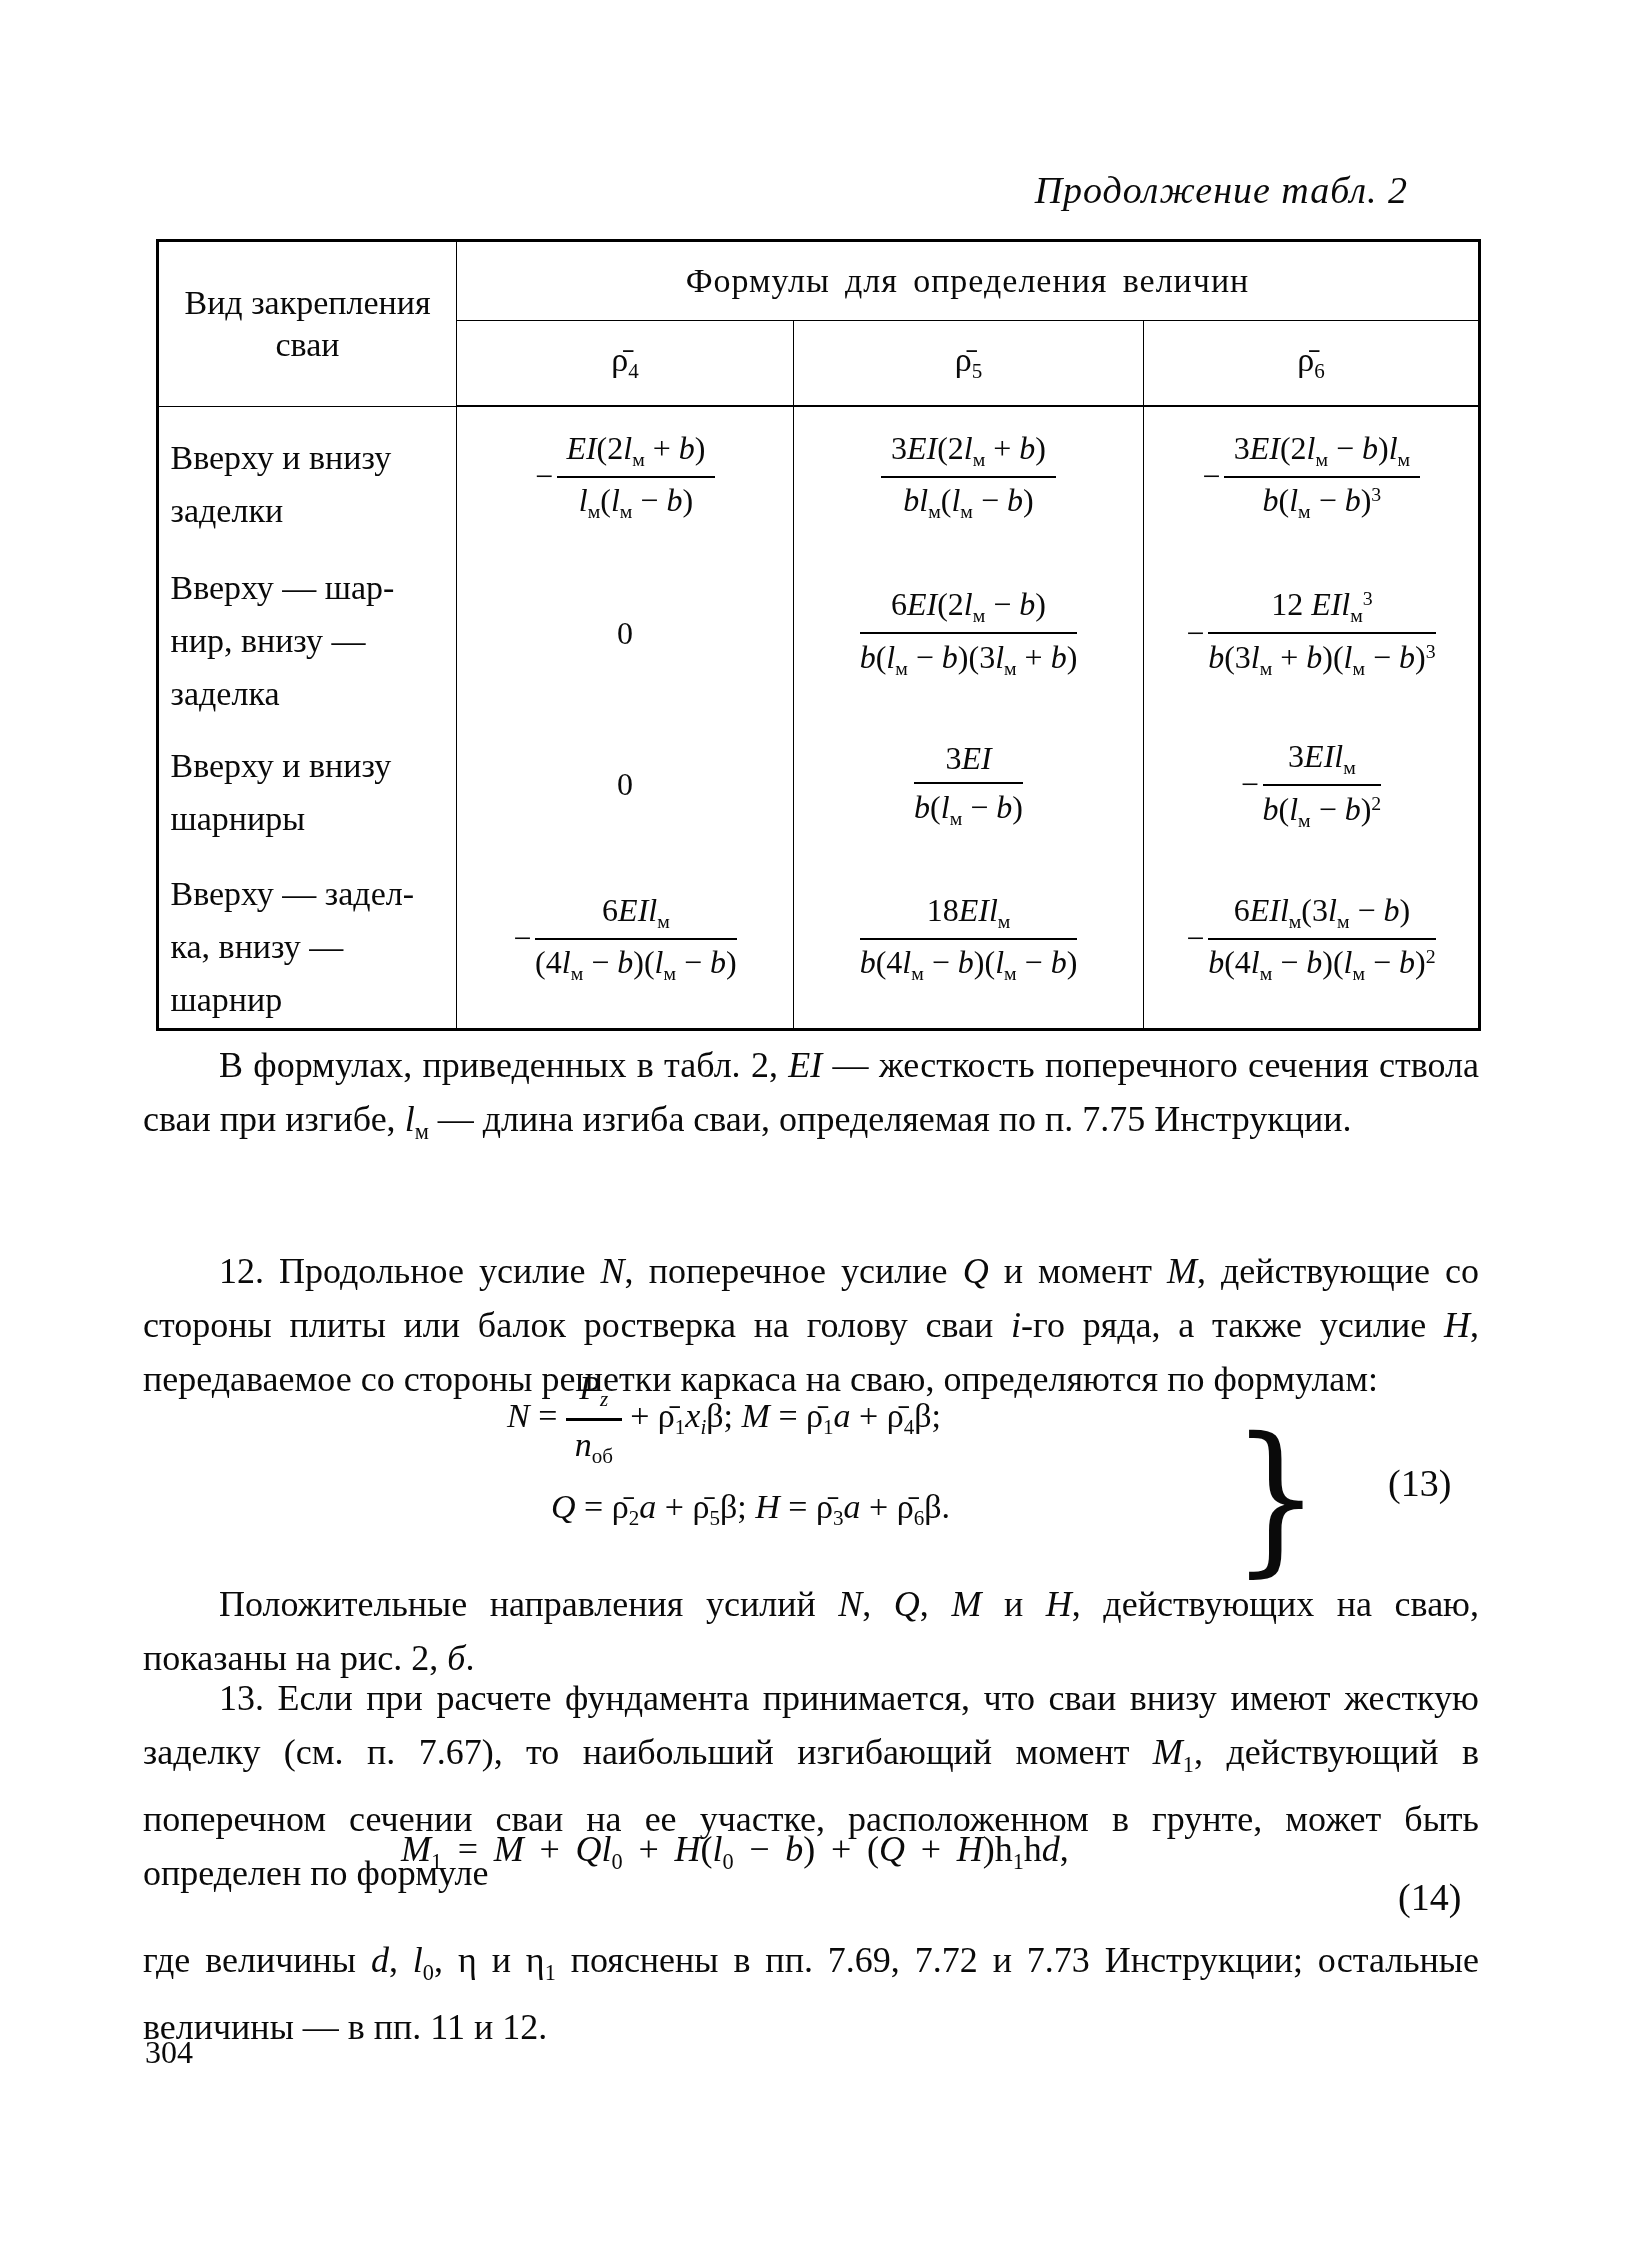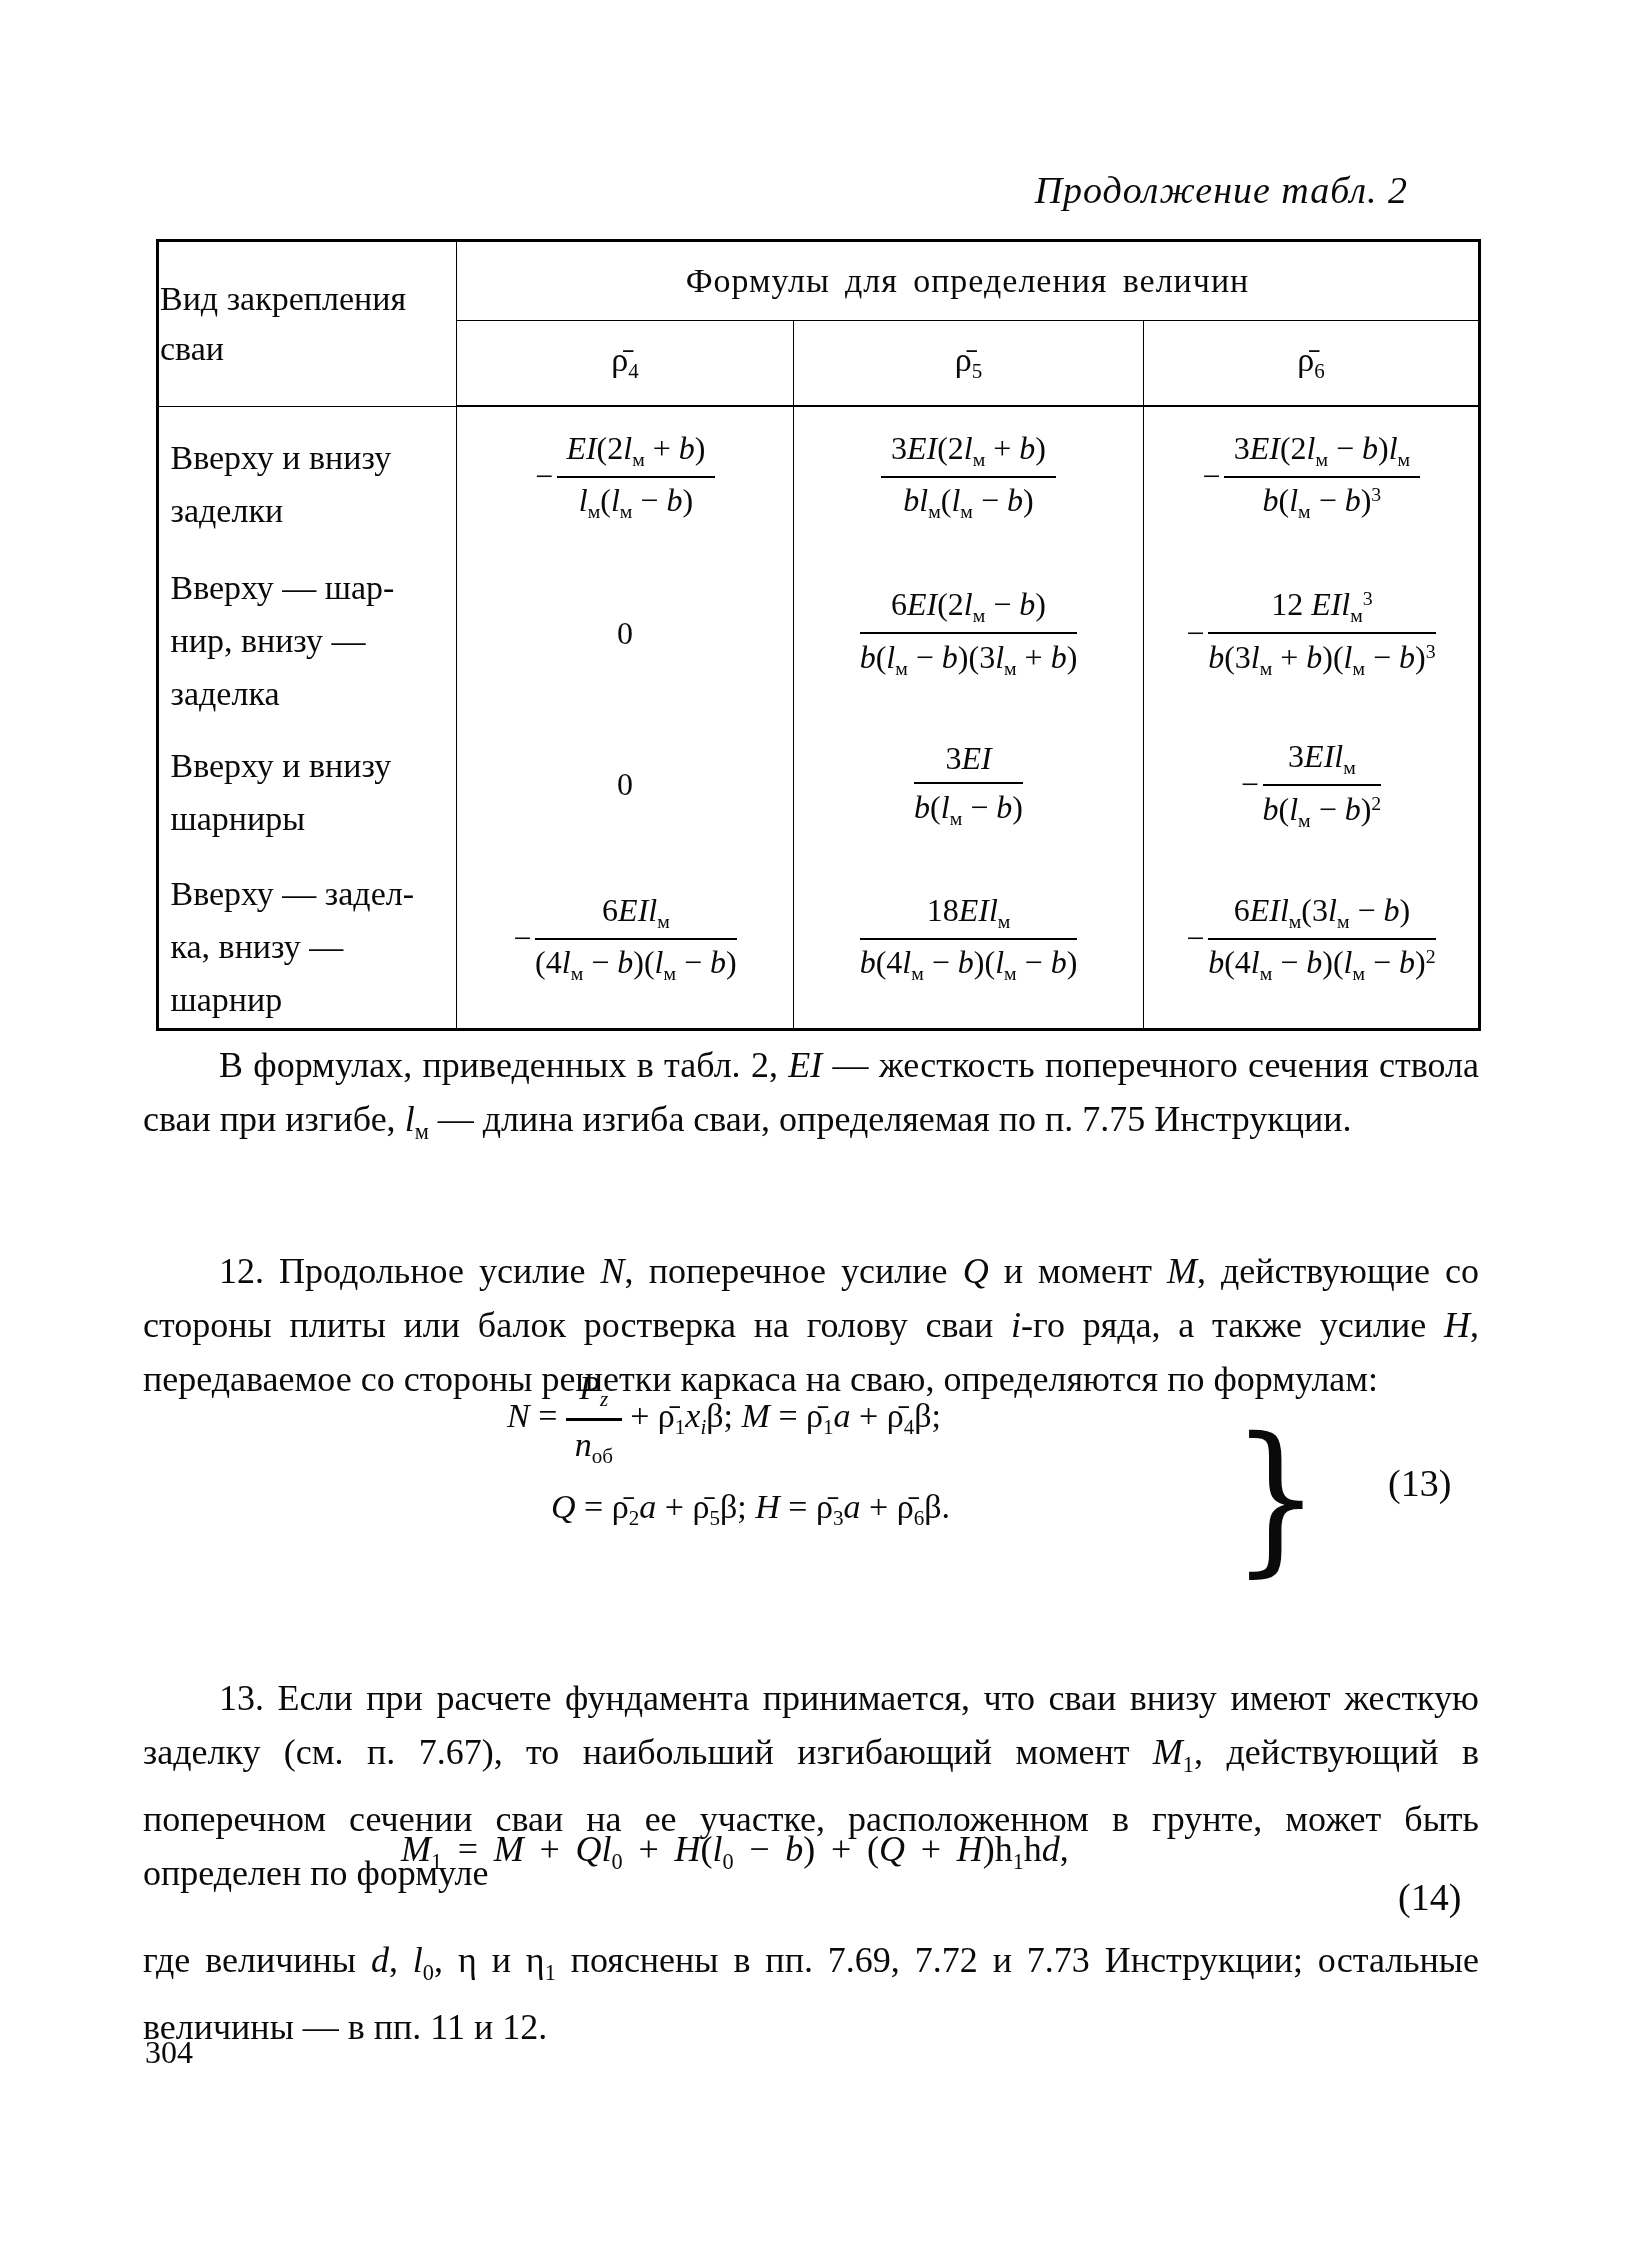--- a/index.html
+++ b/index.html
@@ -30,24 +30,24 @@
     position: absolute;
     left: 156px;
     top: 239px;
     width: 1323px;
     border-collapse: collapse;
     table-layout: fixed;
     border: 3.8px solid #000;
   }
   table.ftable td { border: 1.9px solid #000; }
   td.h1 {
-    text-align: left;
-    vertical-align: middle;
-    font-size: 34px;
-    line-height: 50px;
+    text-align: center;
+    vertical-align: middle;
+    font-size: 34px;
+    line-height: 42px;
     white-space: pre-line;
     border-bottom: 2.9px solid #000;
   }
   td.h2 {
     text-align: center;
     vertical-align: middle;
     font-size: 34px;
     height: 76px;
     letter-spacing: 1px;
     word-spacing: 5.7px;
@@ -194,20 +194,21 @@
 
   <div class="para ind" style="top:1244px">12. Продольное усилие <span class="s-i">N</span>, поперечное усилие <span class="s-i">Q</span> и момент <span class="s-i">M</span>, действующие со стороны плиты или балок ростверка на голову сваи <span class="s-i">i</span>-го ряда, а также усилие <span class="s-i">H</span>, передаваемое со стороны решетки каркаса на сваю, определяются по формулам:</div>
 
   <div class="f13">
     <div class="fline"><span class="s-i">N</span> = <span class="frac"><span class="num"><span class="s-i">P</span><span class="s-subi">z</span></span><span class="den"><span class="s-i">n</span><span class="s-sub">об</span></span></span>  + ρ̄<span class="s-sub">1</span><span class="s-i">x</span><span class="s-subi">i</span>β; <span class="s-i">M</span> = ρ̄<span class="s-sub">1</span><span class="s-i">a</span> + ρ̄<span class="s-sub">4</span>β;</div>
     <div class="fline l2"><span class="s-i">Q</span> = ρ̄<span class="s-sub">2</span><span class="s-i">a</span> + ρ̄<span class="s-sub">5</span>β; <span class="s-i">H</span> = ρ̄<span class="s-sub">3</span><span class="s-i">a</span> + ρ̄<span class="s-sub">6</span>β.</div>
   </div>
   <div class="brace13">}</div>
   <div class="fnum13">(13)</div>
 
+  <div class="para ind" style="top:1577px">Положительные направления усилий <span class="s-i">N</span>, <span class="s-i">Q</span>, <span class="s-i">M</span> и <span class="s-i">H</span>, действующих на сваю, показаны на рис. 2, <span class="s-i">б</span>.</div>
 
   <div class="para ind" style="top:1671px">13. Если при расчете фундамента принимается, что сваи внизу имеют жесткую заделку (см. п. 7.67), то наибольший изгибающий момент <span class="s-i">M</span><span class="s-sub">1</span>, действующий в поперечном сечении сваи на ее участке, расположенном в грунте, может быть определен по формуле</div>
 
   <div class="f14"><span class="s-i">M</span><span class="s-sub">1</span> = <span class="s-i">M</span> + <span class="s-i">Q</span><span class="s-i">l</span><span class="s-sub">0</span> + <span class="s-i">H</span>(<span class="s-i">l</span><span class="s-sub">0</span> − <span class="s-i">b</span>) + (<span class="s-i">Q</span> + <span class="s-i">H</span>)h<span class="s-sub">1</span>h<span class="s-i">d</span>,</div>
   <div class="fnum14">(14)</div>
 
   <div class="para" style="top:1933px">где величины <span class="s-i">d</span>, <span class="s-i">l</span><span class="s-sub">0</span>, η и η<span class="s-sub">1</span> пояснены в пп. 7.69, 7.72 и 7.73 Инструкции; остальные величины — в пп. 11 и 12.</div>
 
   <div class="pagenum">304</div>
 

